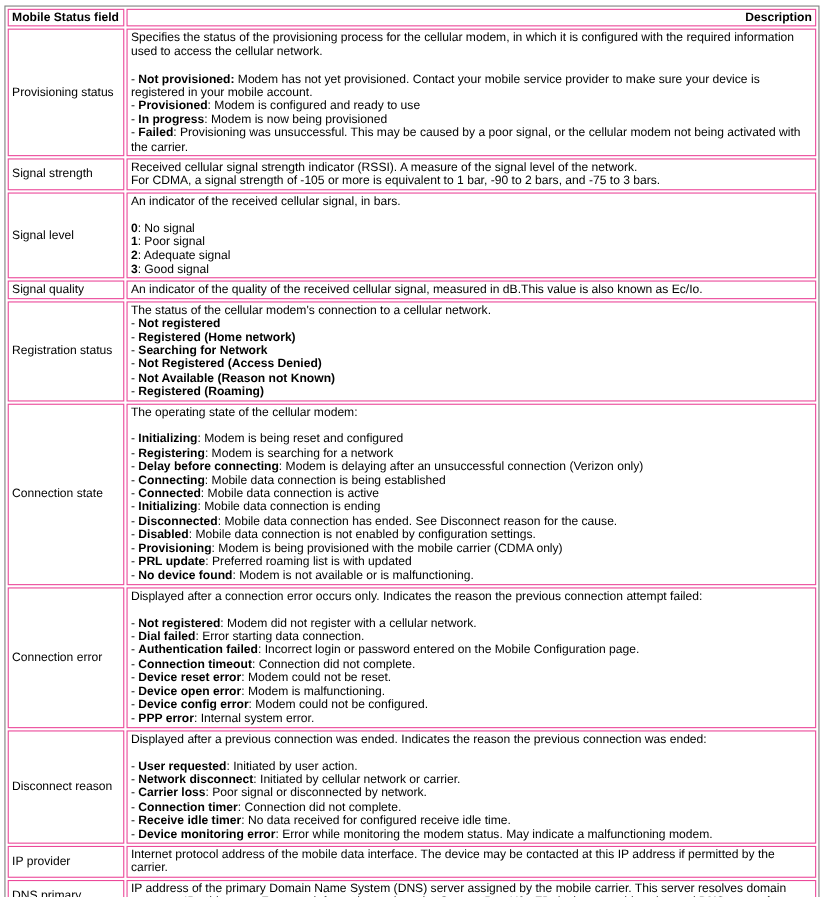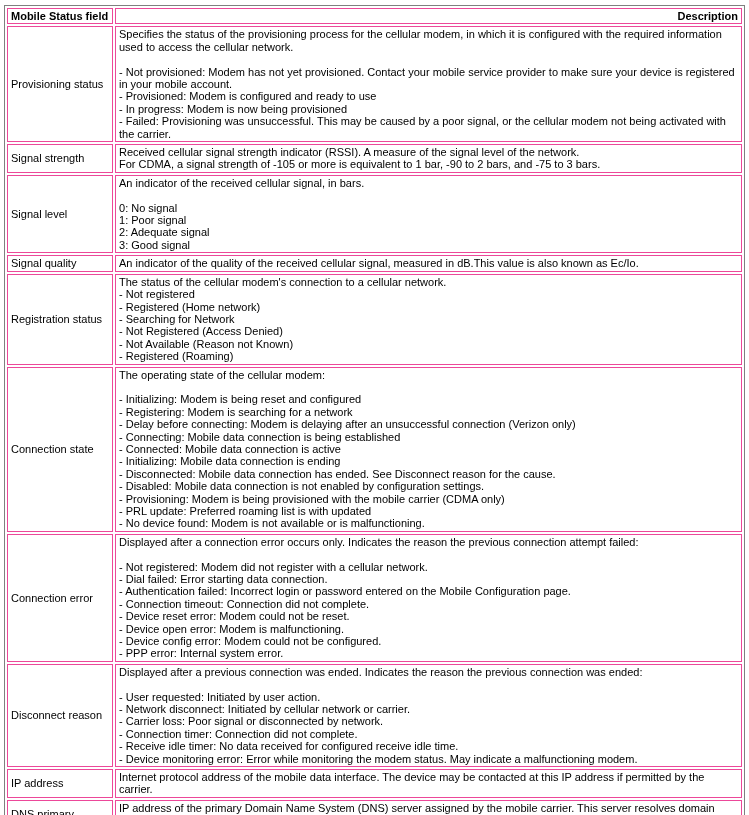--- a/index.html
+++ b/index.html
@@ -44,21 +44,21 @@
     font-weight: normal;
     vertical-align: middle;
     margin-left: 39px;
   }
   td.desc {
     vertical-align: middle;
     margin-left: 24px;
   }
   .ln { min-height: 12.4px; }
   .ln.blank { height: 12.4px; }
-  .b { font-weight: normal; }
+  .b { font-weight: bold; }
 </style>
 </head>
 <body>
 
 <table class="status-table">
   <thead>
     <tr>
       <th class="field-h">Mobile Status field</th>
       <th class="desc-h">Description</th>
     </tr>
@@ -151,21 +151,21 @@
           <div class="ln blank"></div>
           <div class="ln"><span>- </span><span class="b">User requested</span><span>: Initiated by user action.</span></div>
           <div class="ln"><span>- </span><span class="b">Network disconnect</span><span>: Initiated by cellular network or carrier.</span></div>
           <div class="ln"><span>- </span><span class="b">Carrier loss</span><span>: Poor signal or disconnected by network.</span></div>
           <div class="ln"><span>- </span><span class="b">Connection timer</span><span>: Connection did not complete.</span></div>
           <div class="ln"><span>- </span><span class="b">Receive idle timer</span><span>: No data received for configured receive idle time.</span></div>
           <div class="ln"><span>- </span><span class="b">Device monitoring error</span><span>: Error while monitoring the modem status. May indicate a malfunctioning modem.</span></div>
         </td>
       </tr>
       <tr>
-        <td class="field">IP address</td>
+        <td class="field">IP provider</td>
         <td class="desc">
           <div class="ln"><span>Internet protocol address of the mobile data interface. The device may be contacted at this IP address if permitted by the carrier.</span></div>
         </td>
       </tr>
       <tr>
         <td class="field">DNS primary address</td>
         <td class="desc">
           <div class="ln"><span>IP address of the primary Domain Name System (DNS) server assigned by the mobile carrier. This server resolves domain names to IP addresses. For more information on how the ConnectPort X2e ZB device uses this value and </span><span class="b">DNS secondary address</span></div>
         </td>
       </tr>

